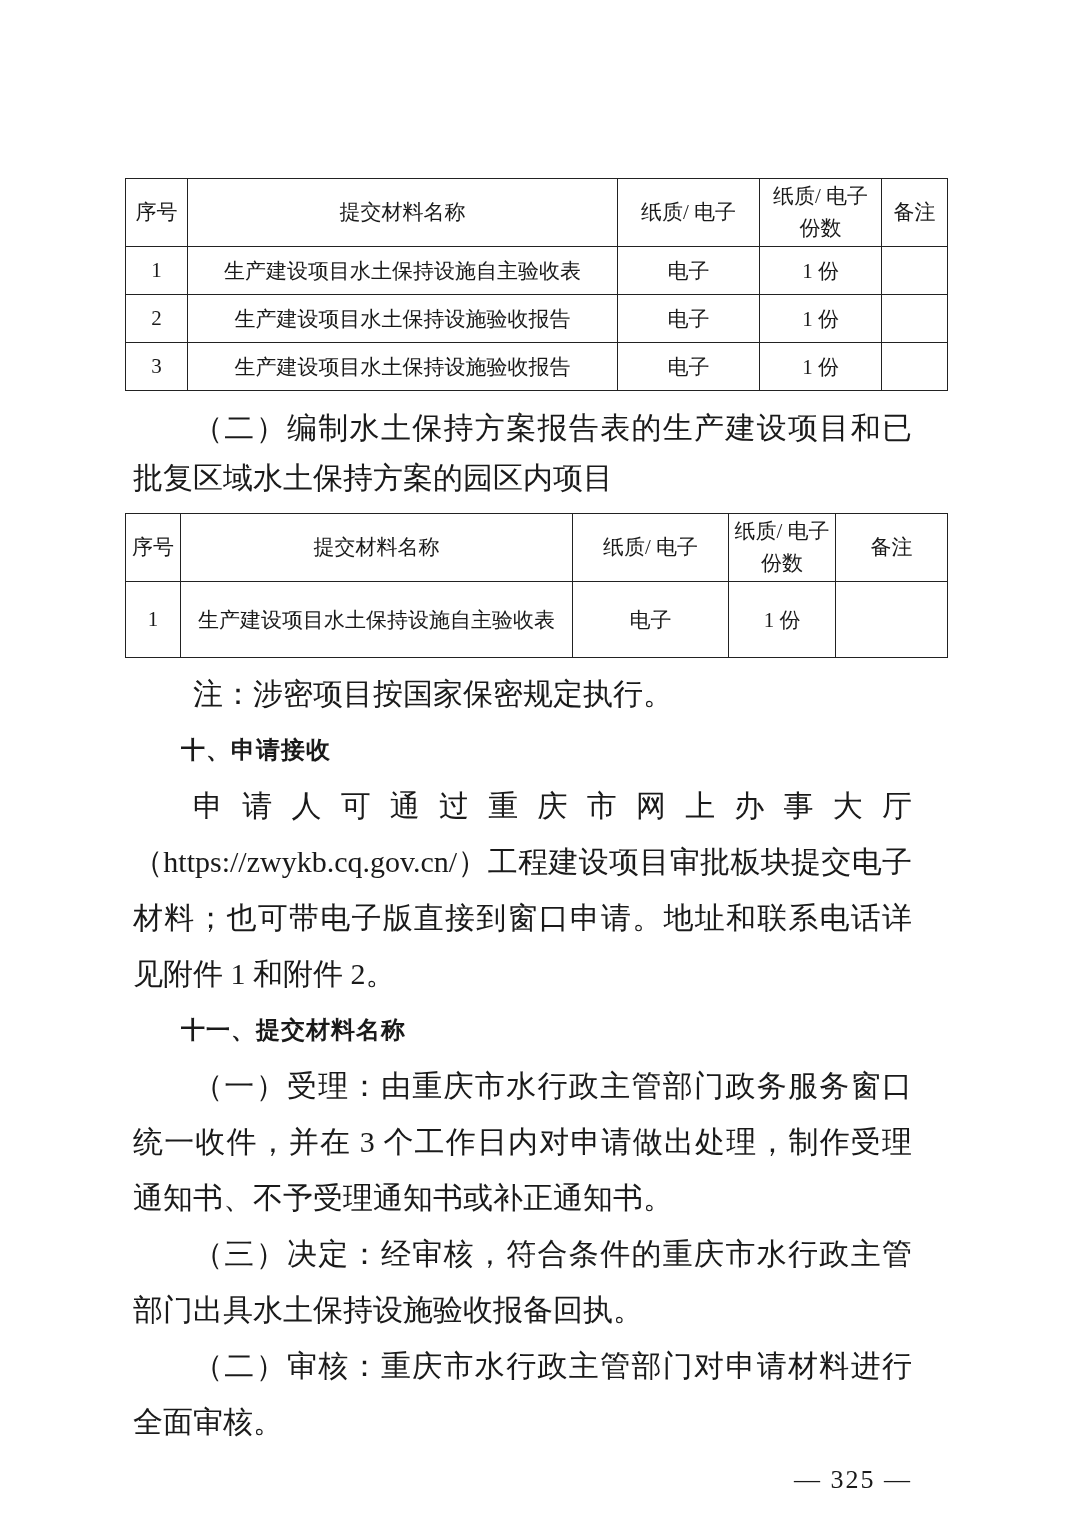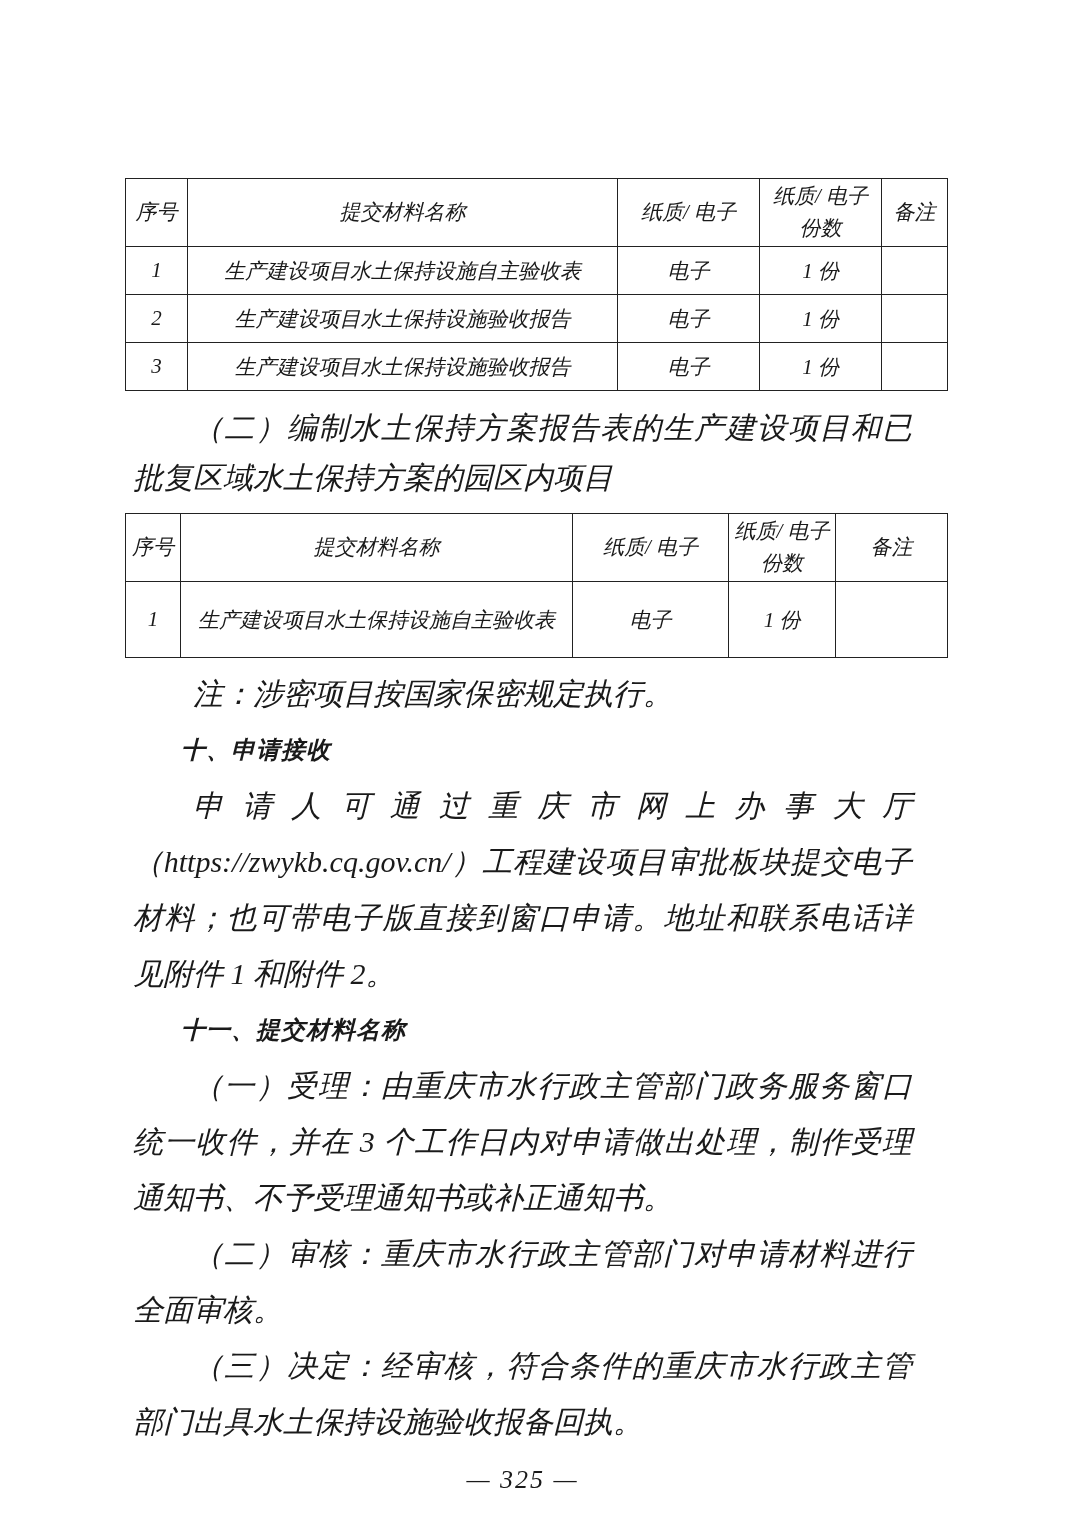--- a/index.html
+++ b/index.html
@@ -12,21 +12,20 @@
     height: 1520px;
     font-family: "Liberation Serif", "DejaVu Serif", serif;
     color: #1a1a1a;
     overflow: hidden;
   }
   .page {
     box-sizing: border-box;
     width: 1045px;
     height: 1520px;
     padding: 178px 133px 0 133px;
-    font-style: italic;
   }
   table.materials {
     border-collapse: collapse;
     table-layout: fixed;
     width: 822px;
     margin-left: -8px;
   }
   table.materials th,
   table.materials td {
     border: 1px solid #222222;
@@ -63,21 +62,21 @@
   .heading {
     font-family: "Liberation Sans", "DejaVu Sans", sans-serif;
     font-weight: bold;
     font-size: 24px;
     line-height: 56px;
     text-indent: 2em;
     margin: 0;
     letter-spacing: 1px;
   }
   .page-number {
-    text-align: center;
+    text-align: right;
     font-size: 26px;
     line-height: 40px;
     margin-top: 10px;
     letter-spacing: 2px;
   }
 </style>
 </head>
 <body>
 
 <div class="page">
@@ -156,18 +155,18 @@
     </tbody>
   </table>
 
   <p class="para note-line">注：涉密项目按国家保密规定执行。</p>
 
   <h3 class="heading">十、申请接收</h3>
   <p class="para">申请人可通过重庆市网上办事大厅（https://zwykb.cq.gov.cn/）工程建设项目审批板块提交电子材料；也可带电子版直接到窗口申请。地址和联系电话详见附件 1 和附件 2。</p>
 
   <h3 class="heading">十一、提交材料名称</h3>
   <p class="para">（一）受理：由重庆市水行政主管部门政务服务窗口统一收件，并在 3 个工作日内对申请做出处理，制作受理通知书、不予受理通知书或补正通知书。</p>
+  <p class="para">（三）决定：经审核，符合条件的重庆市水行政主管部门出具水土保持设施验收报备回执。</p>
   <p class="para">（二）审核：重庆市水行政主管部门对申请材料进行全面审核。</p>
-  <p class="para">（三）决定：经审核，符合条件的重庆市水行政主管部门出具水土保持设施验收报备回执。</p>
 
   <div class="page-number">— 325 —</div>
 
 </div>
 
 </body></html>

